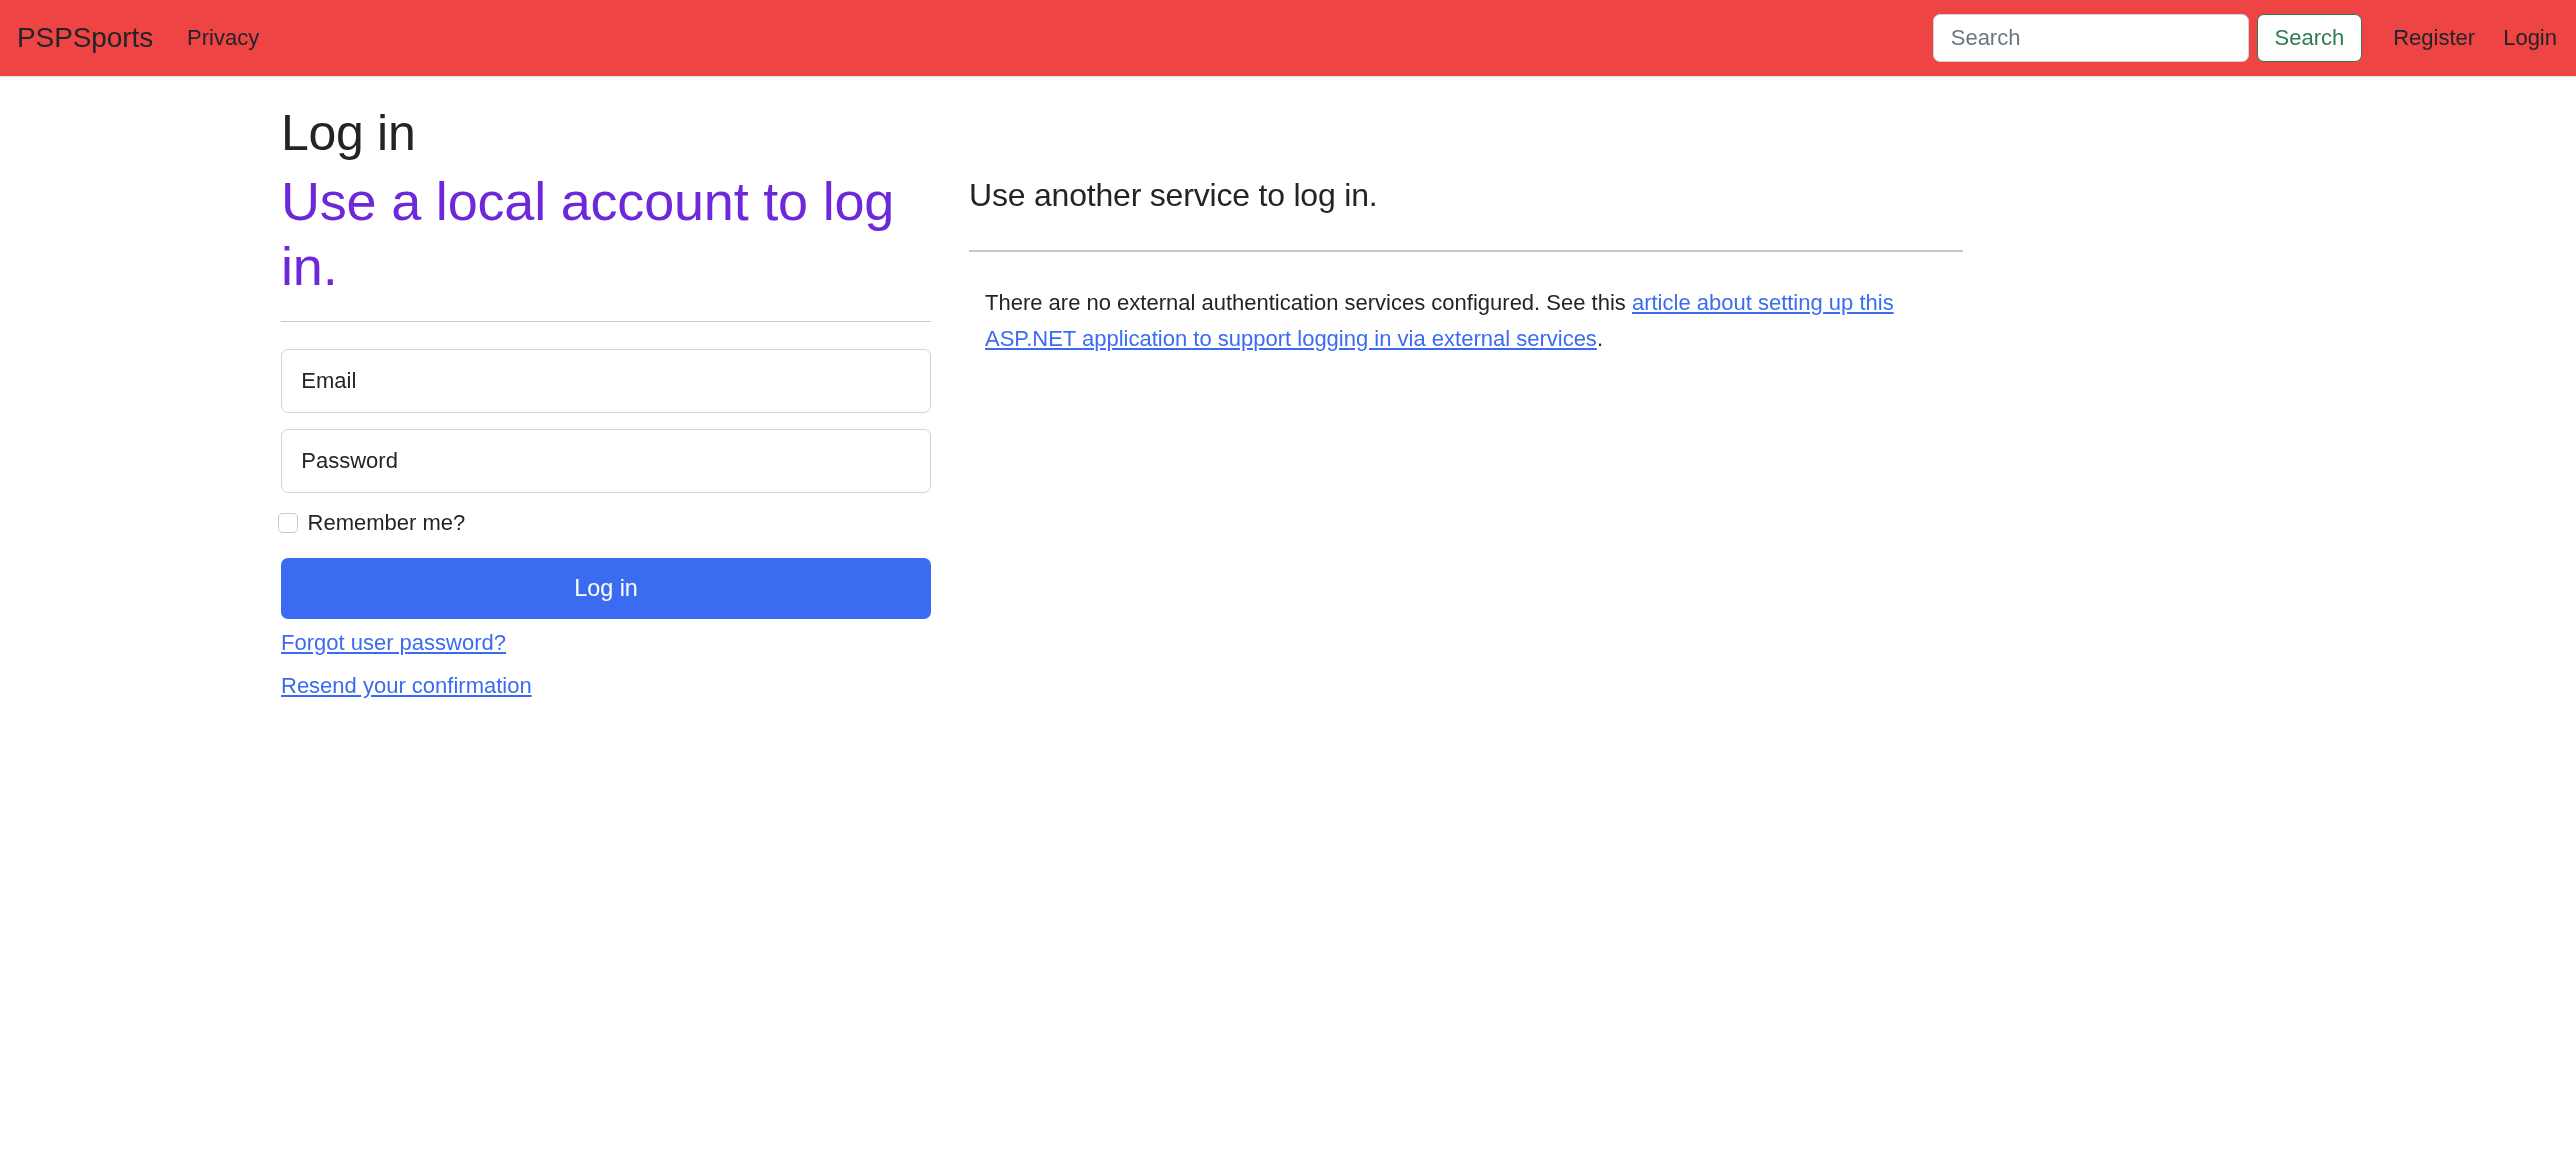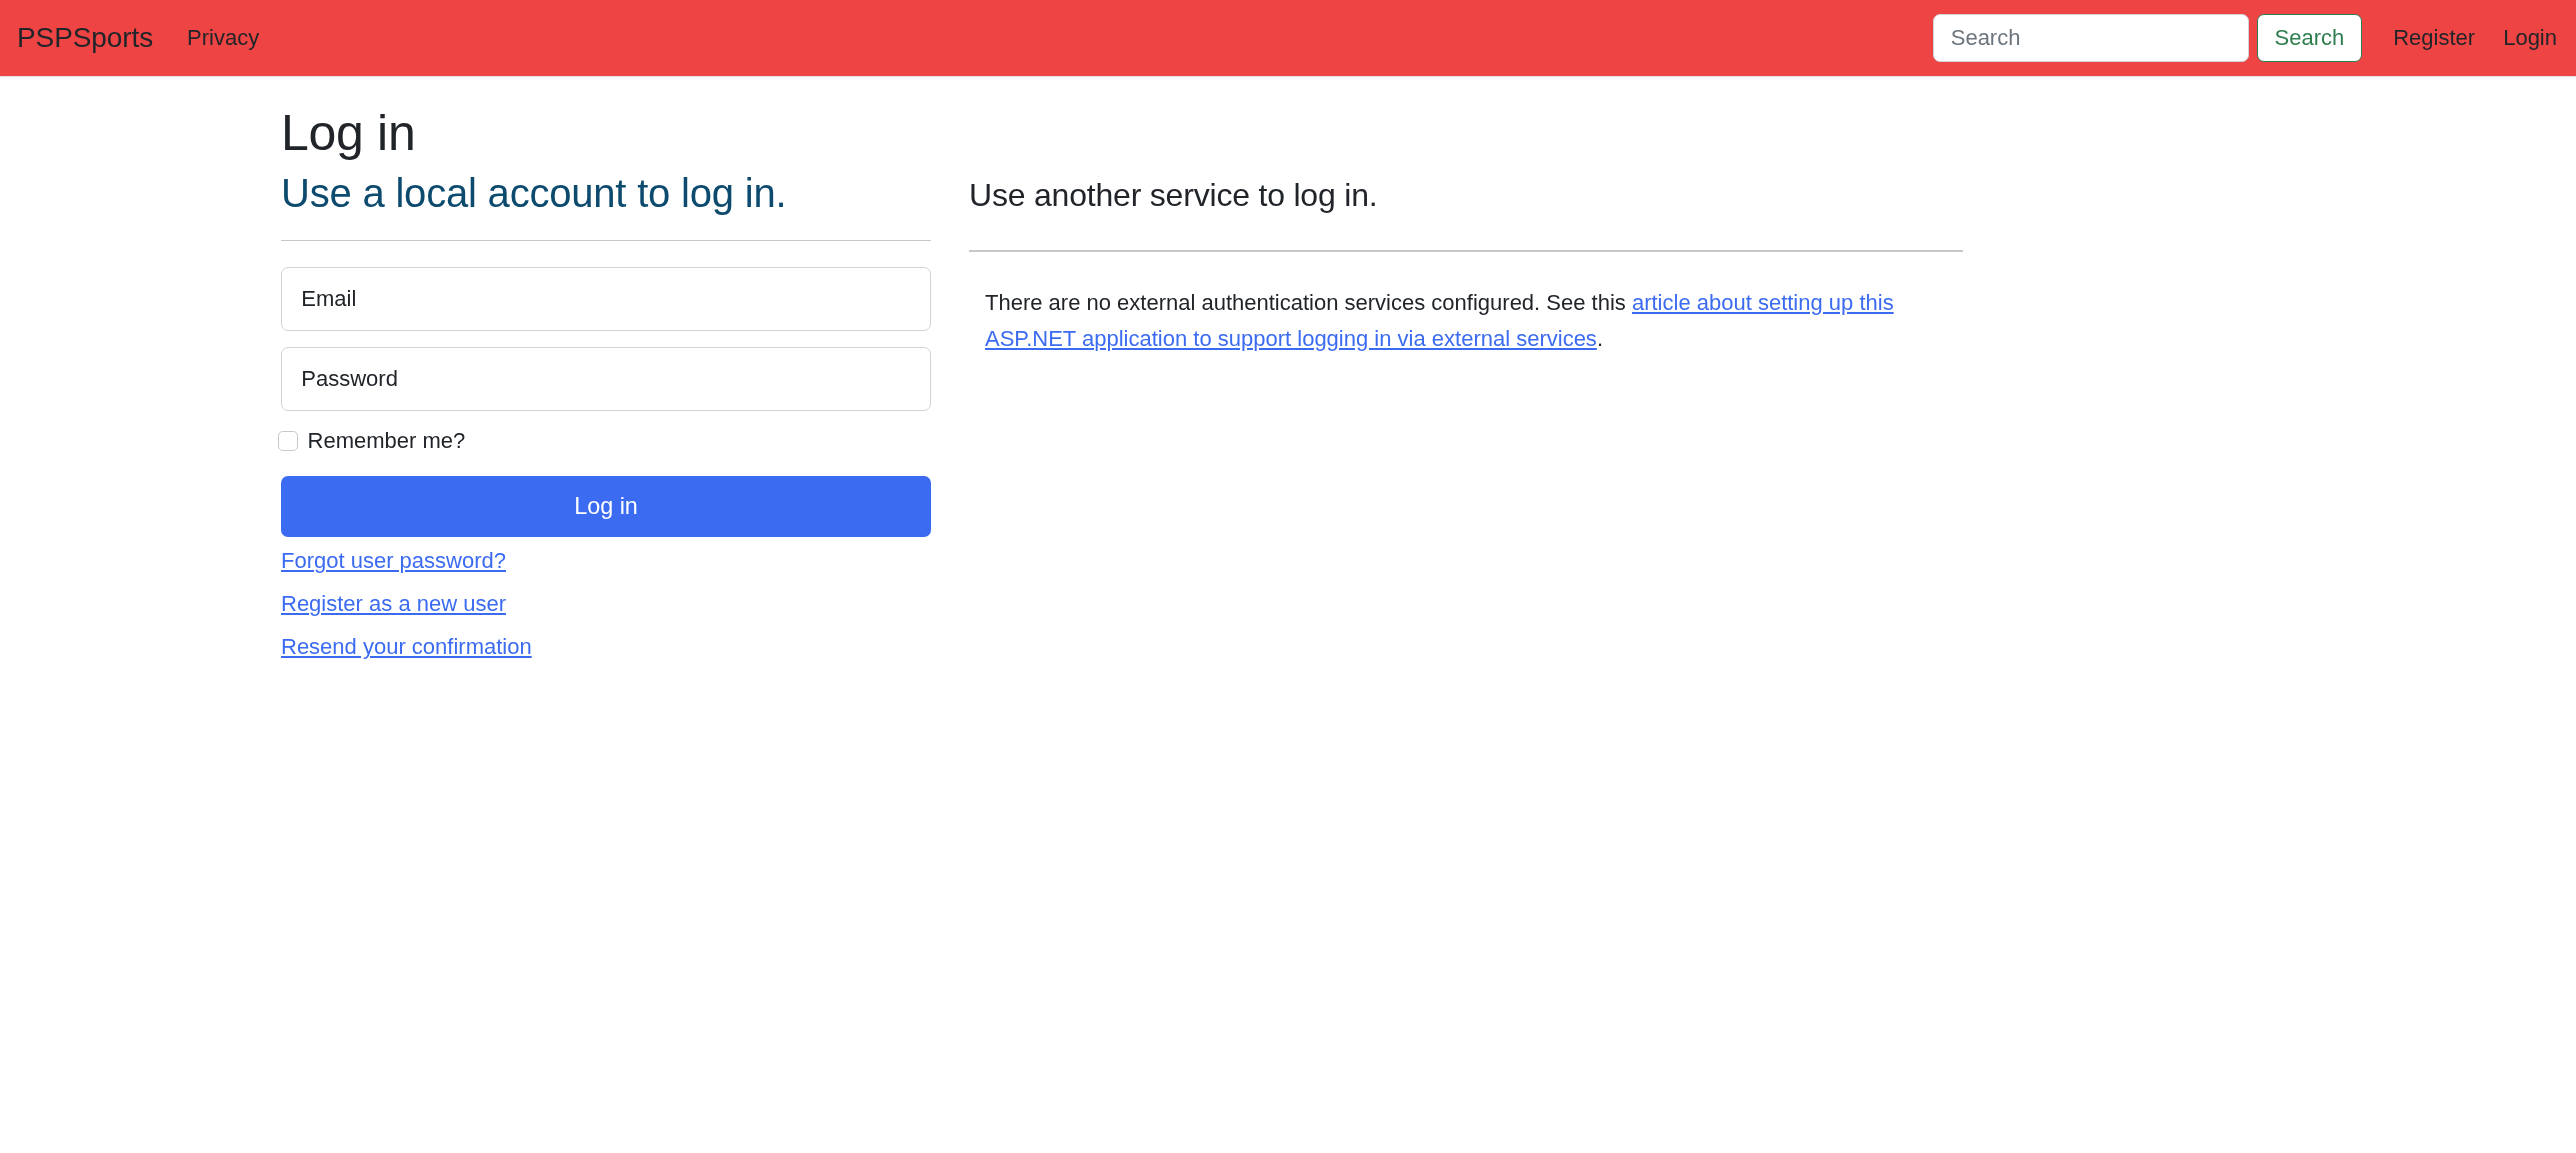--- a/index.html
+++ b/index.html
@@ -113,25 +113,25 @@
 
   h1.page-title {
     font-size: 50px;
     font-weight: normal;
     line-height: 1.18;
     margin: 0 0 6.3px 0;
     color: #212529;
     letter-spacing: -0.3px;
   }
   h2.section-title {
-    font-size: 40px;
+    font-size: 54px;
     font-weight: normal;
     line-height: 1.2;
     margin: 0;
-    color: #0c4a6e;
+    color: #6d28d9;
     letter-spacing: -0.2px;
   }
   h2.external-title {
     font-size: 32px;
     font-weight: normal;
     line-height: 1.2;
     margin: 16px 0 36px 0;
     color: #212529;
     letter-spacing: -0.2px;
   }
@@ -281,23 +281,20 @@
           <span class="checkbox-box"></span>
           <span class="checkbox-label">Remember me?</span>
         </div>
 
         <button class="btn-login" type="submit">Log in</button>
 
         <div class="link-block">
           <a class="text-link" href="#">Forgot user password?</a>
         </div>
         <div class="link-block">
-          <a class="text-link" href="#">Register as a new user</a>
-        </div>
-        <div class="link-block">
           <a class="text-link" href="#">Resend your confirmation</a>
         </div>
       </form>
     </section>
 
     <section class="col-external">
       <h2 class="external-title">Use another service to log in.</h2>
       <hr class="divider-ext">
       <p class="external-text">
         <span>There are no external authentication services configured. See this </span><a href="#">article about setting up this ASP.NET application to support logging in via external services</a><span>.</span>

